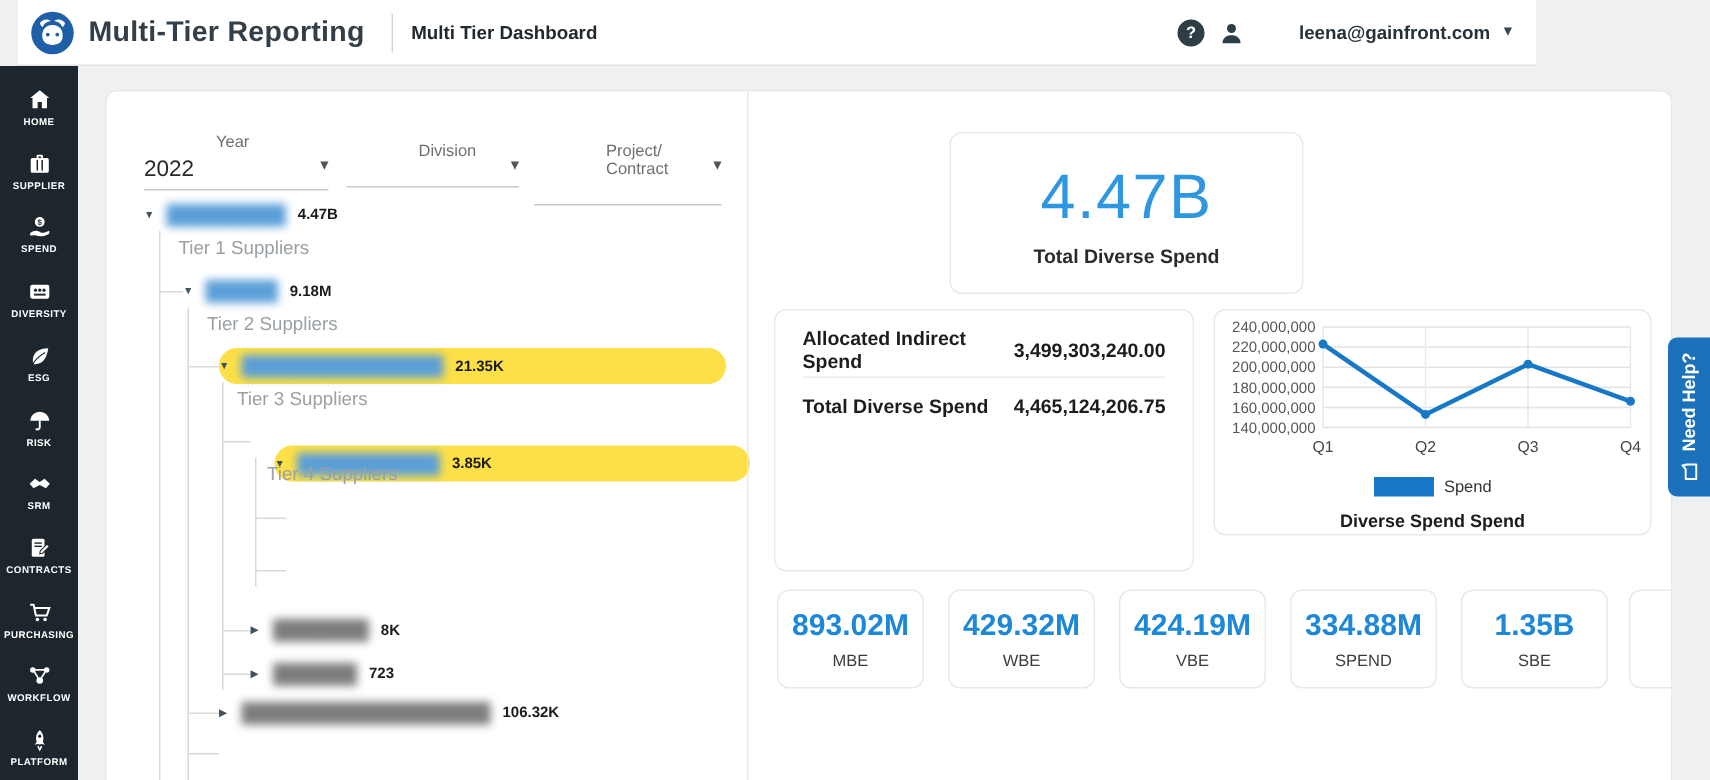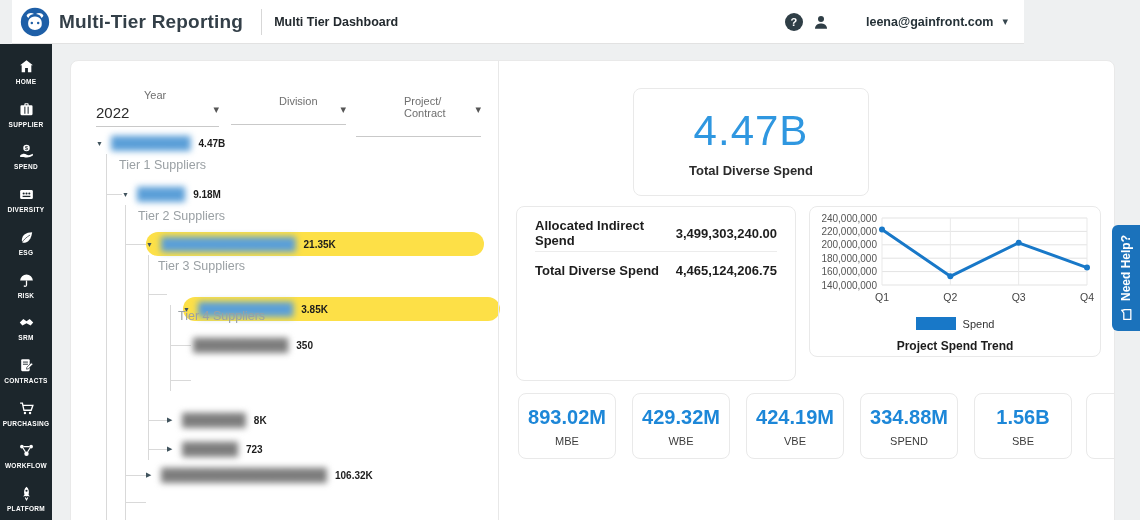--- a/index.html
+++ b/index.html
@@ -249,24 +249,20 @@
         <span class="tname blue redacted">█████████████████</span>
         <span class="tvalue">21.35K</span>
       </div>
       <div class="tier-label" style="left: 87px; top: 194px;">Tier 3 Suppliers</div>
       <div class="trow hl" style="left: 112px; top: 221px; width: 317px; margin-top: 15px;">
         <span class="tarrow">▼</span>
         <span class="tname blue redacted">████████████</span>
         <span class="tvalue">3.85K</span>
       </div>
       <div class="tier-label" style="left: 107px; top: 244px;">Tier 4 Suppliers</div>
-      <div class="trow" style="left: 122px; top: 273px;">
-        <span class="tname gray redacted">████████████</span>
-        <span class="tvalue">350</span>
-      </div>
       <div class="trow" style="left: 96px; top: 348px;">
         <span class="tarrow">▶</span>
         <span class="tname gray redacted">████████</span>
         <span class="tvalue">8K</span>
       </div>
       <div class="trow" style="left: 96px; top: 377px;">
         <span class="tarrow">▶</span>
         <span class="tname gray redacted">███████</span>
         <span class="tvalue">723</span>
       </div>
@@ -320,42 +316,42 @@
         <polyline points="72,22.39 140.33333333333331,69.28999999999999 208.66666666666666,35.79 277,60.58" fill="none" stroke="#1878c8" stroke-width="3" stroke-linejoin="round"></polyline>
         <circle cx="72" cy="22.39" r="3" fill="#1878c8"></circle>
         <circle cx="140.33333333333331" cy="69.28999999999999" r="3" fill="#1878c8"></circle>
         <circle cx="208.66666666666666" cy="35.79" r="3" fill="#1878c8"></circle>
         <circle cx="277" cy="60.58" r="3" fill="#1878c8"></circle>
       </svg>
     <div class="legend-row">
       <div class="legend-swatch"></div>
       <div class="legend-label">Spend</div>
     </div>
-    <div class="chart-title">Project Spend Trend</div>
+    <div class="chart-title">Diverse Spend Spend</div>
   </div>
 
   <div id="metricRow">
       <div class="rcard metric-card" style="left: 447px;">
         <div class="metric-value">893.02M</div>
         <div class="metric-label">MBE</div>
       </div>
       <div class="rcard metric-card" style="left: 561px;">
         <div class="metric-value">429.32M</div>
         <div class="metric-label">WBE</div>
       </div>
       <div class="rcard metric-card" style="left: 675px;">
         <div class="metric-value">424.19M</div>
         <div class="metric-label">VBE</div>
       </div>
       <div class="rcard metric-card" style="left: 789px;">
         <div class="metric-value">334.88M</div>
         <div class="metric-label">SPEND</div>
       </div>
       <div class="rcard metric-card" style="left: 903px;">
-        <div class="metric-value">1.56B</div>
+        <div class="metric-value">1.35B</div>
         <div class="metric-label">SBE</div>
       </div>
     </div>
   <div class="rcard metric-card" style="left:1015px;width:40px;"></div>
 </div>
 
 <div class="help-tab">
   <span class="help-tab-text">Need Help?</span>
   <svg viewBox="0 0 24 24">
     <path d="M3 4 H21 V17 H9 L4 21 V17 H3 Z" fill="none" stroke="#fff" stroke-width="2.4" stroke-linejoin="round"></path>

